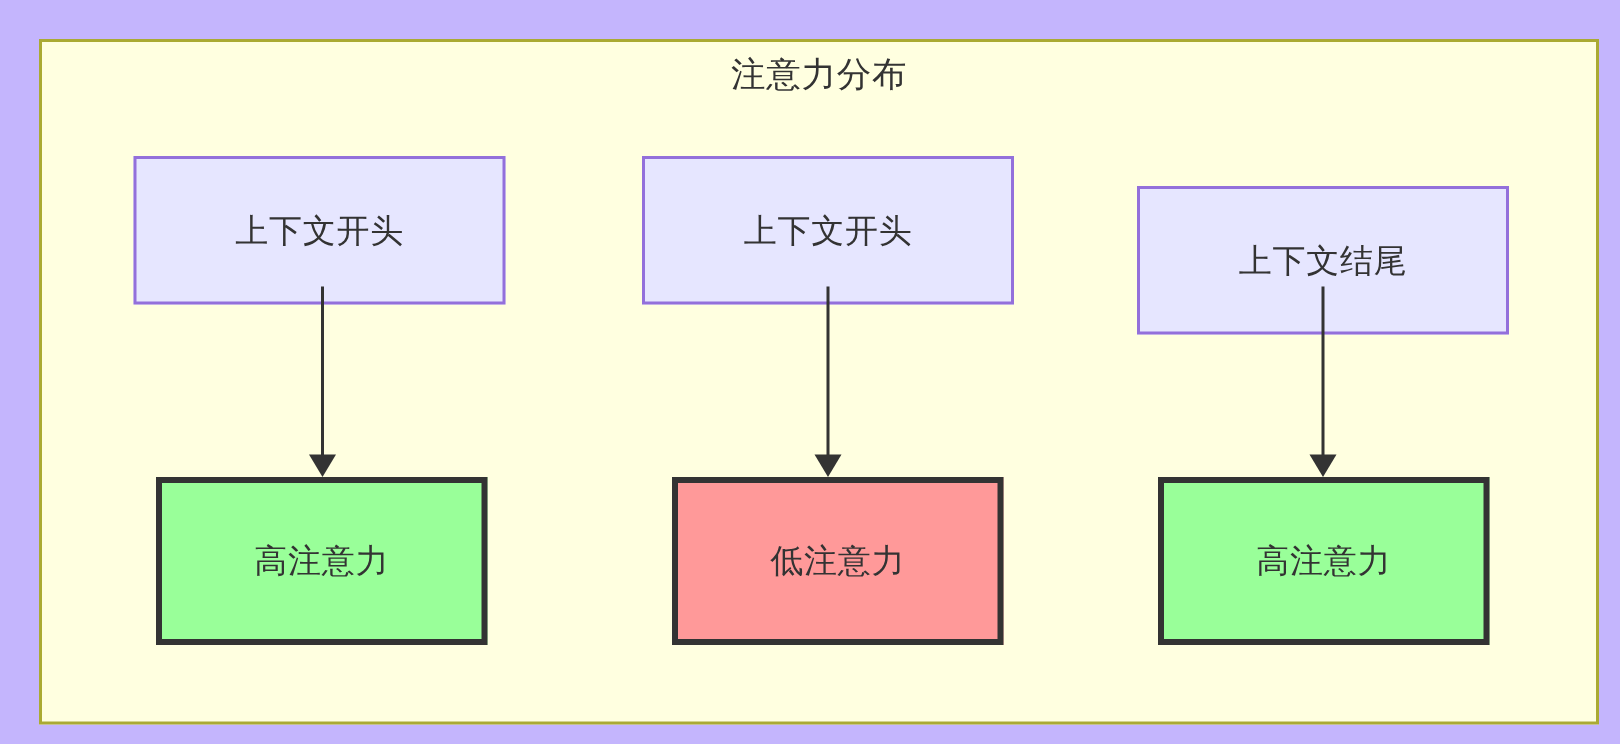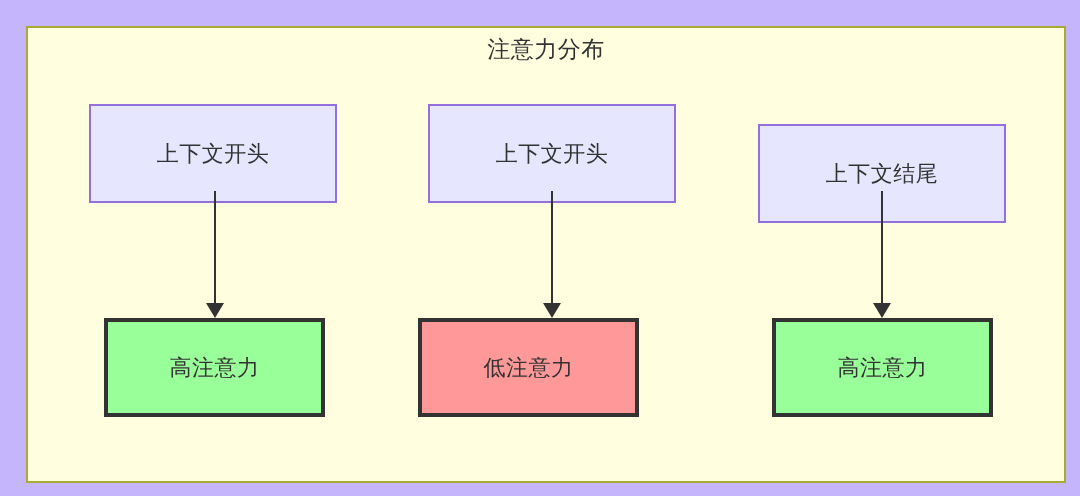--- a/index.html
+++ b/index.html
@@ -52,33 +52,33 @@
   }
   .node-source {
     background: #e6e6ff;
     border: 2px solid #9370db;
     width: 248px;
     height: 99px;
     top: 104px;
   }
   .node-outcome {
     width: 221px;
-    height: 99px;
+    height: 112px;
     top: 318px;
     border: 4px solid #333333;
   }
   .fill-high { background: #99ff99; }
   .fill-low  { background: #ff9999; }
 
   .col1-top { left: 89px; }
   .col2-top { left: 428px; }
   .col3-top { left: 758px; margin-top: 20px; }
 
   .col1-bottom { left: 104px; }
-  .col2-bottom { left: 418px; }
+  .col2-bottom { left: 448px; }
   .col3-bottom { left: 772px; }
 
   .edge-line {
     position: absolute;
     width: 2px;
     background: #333333;
     top: 191px;
     height: 116px;
   }
   .edge-arrowhead {

